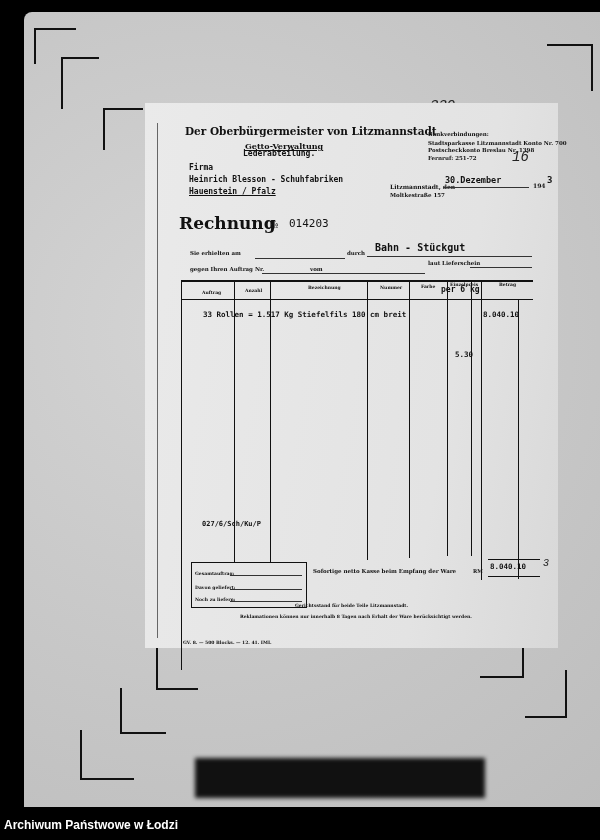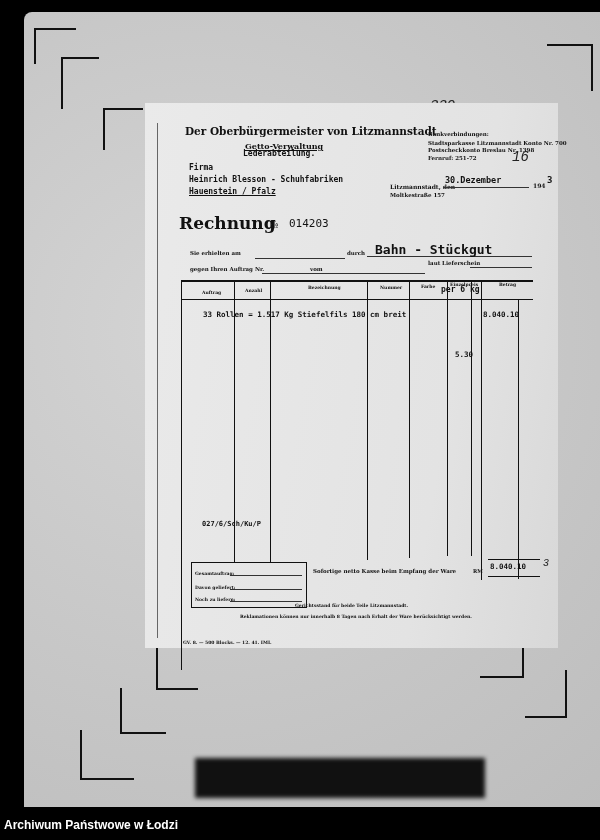--- a/index.html
+++ b/index.html
@@ -64,21 +64,21 @@
   <div class="t frak" style="left:245px;top:89px;font-size:5.5px;">Moltkestraße 157</div>
 
   <div class="t frak" style="left:34px;top:110px;font-size:17px;">Rechnung</div>
   <div class="t" style="left:124px;top:116px;font-size:10px;font-family:'DejaVu Serif',serif;">№</div>
   <div class="t mono" style="left:144px;top:114px;font-size:11px;">014203</div>
 
   <div class="t frak" style="left:45px;top:147px;font-size:5.5px;">Sie erhielten am</div>
   <div class="dot" style="left:110px;top:147px;width:90px;height:8px;"></div>
   <div class="t frak" style="left:202px;top:147px;font-size:5.5px;">durch</div>
   <div class="dot" style="left:222px;top:143px;width:165px;height:10px;"></div>
-  <div class="t mono" style="left:230px;top:139px;font-size:13px;font-weight:bold;">Bahn - Stückgut</div>
+  <div class="t mono" style="left:230px;top:139px;font-size:10px;font-weight:bold;">Bahn - Stückgut</div>
 
   <div class="t frak" style="left:45px;top:163px;font-size:5.5px;">gegen Ihren Auftrag Nr.</div>
   <div class="dot" style="left:117px;top:163px;width:90px;height:7px;"></div>
   <div class="t frak" style="left:165px;top:163px;font-size:5.5px;">vom</div>
   <div class="dot" style="left:180px;top:163px;width:100px;height:7px;"></div>
   <div class="t frak" style="left:283px;top:157px;font-size:5.5px;">laut Lieferschein</div>
   <div class="dot" style="left:325px;top:157px;width:62px;height:7px;"></div>
 
   <div class="line" style="left:36px;top:177px;width:352px;height:2px;"></div>
   <div class="line" style="left:36px;top:196px;width:352px;height:1px;"></div>

